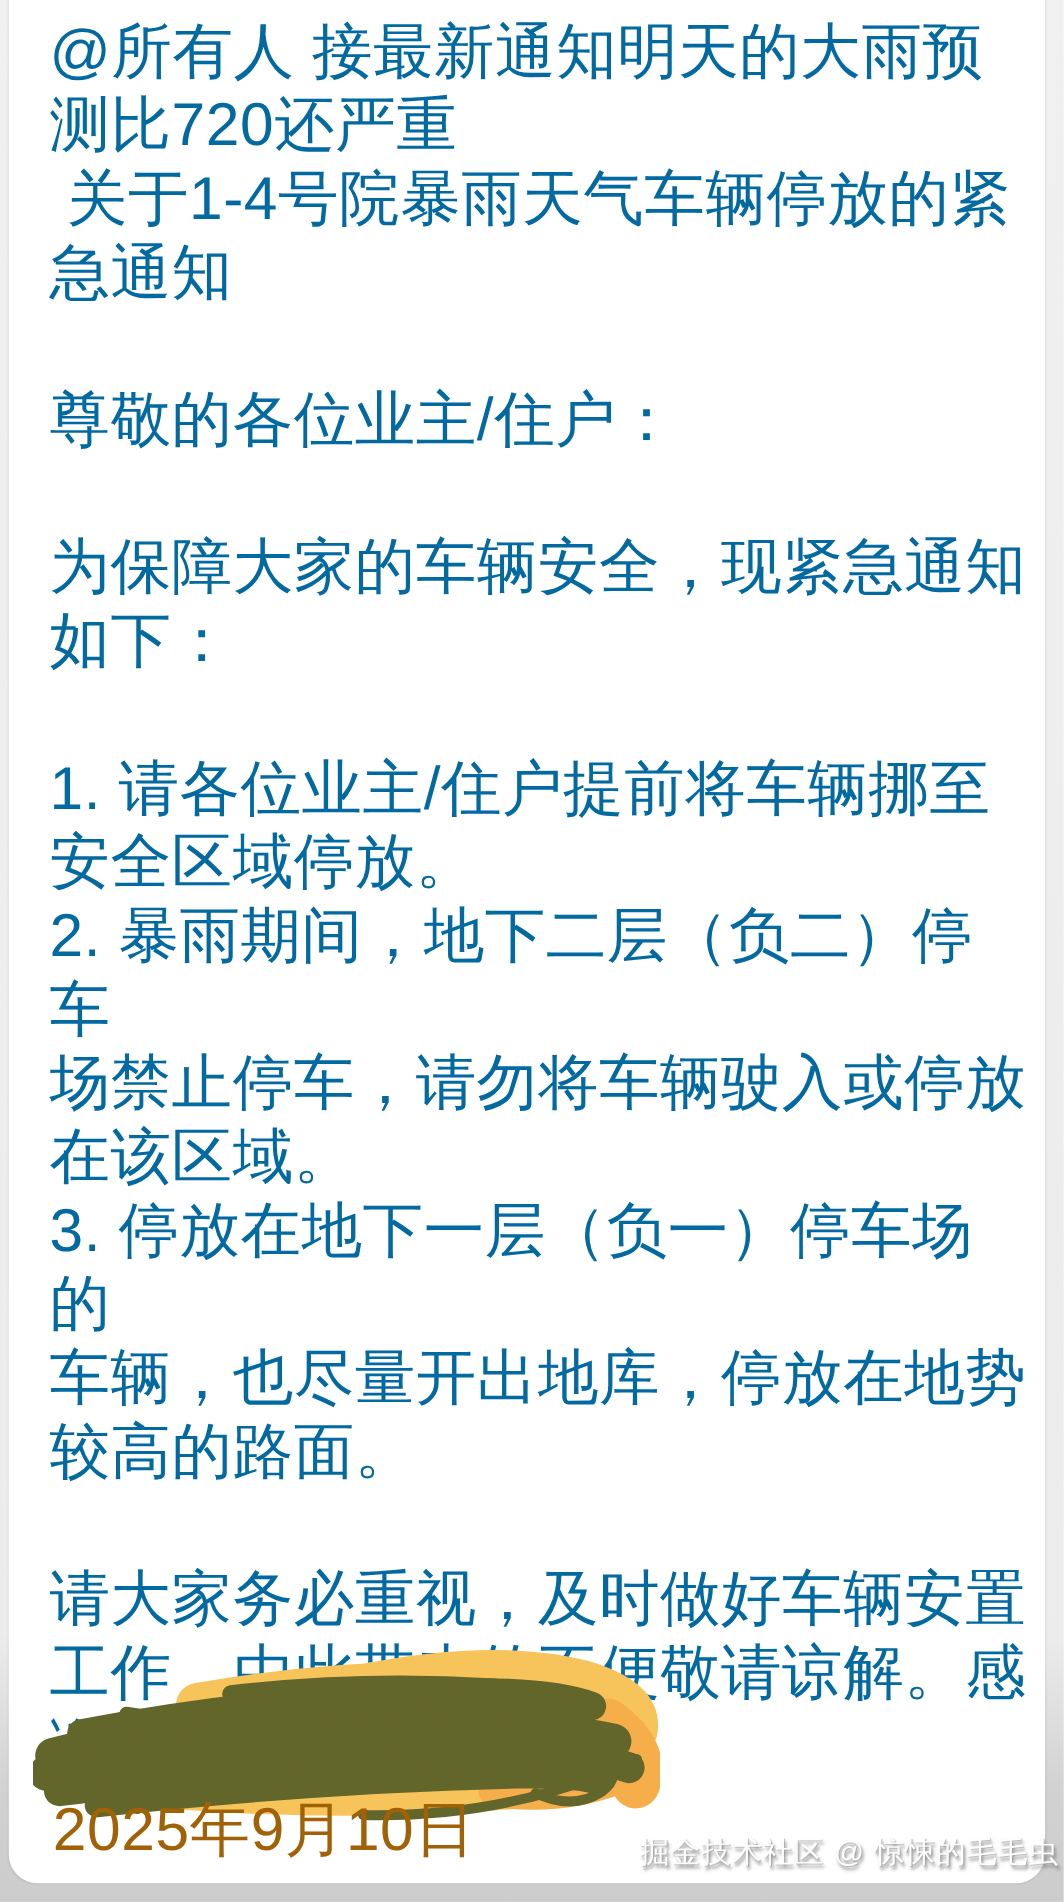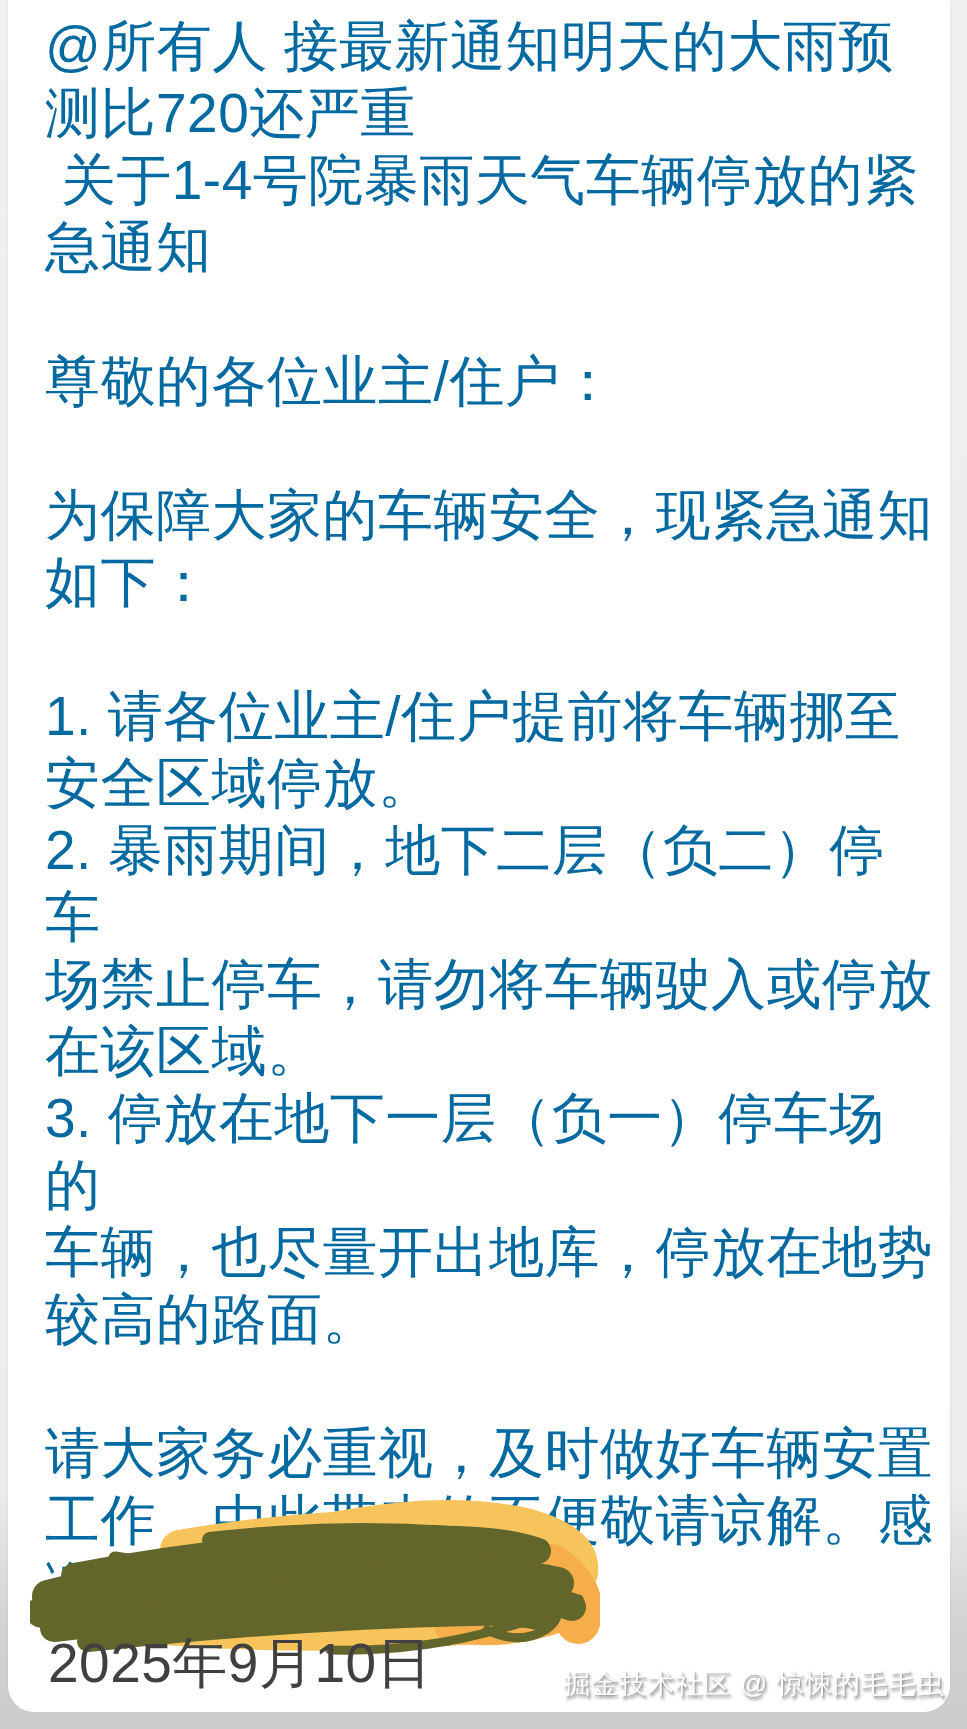--- a/index.html
+++ b/index.html
@@ -42,28 +42,28 @@
     position: absolute;
     left: 22px;
     top: 1498px;
     width: 570px;
     height: 165px;
   }
   .date-line {
     position: absolute;
     left: 40px;
     top: 1630px;
-    color: #404040;
+    color: #a16207;
     font-size: 55px;
     line-height: 67px;
     letter-spacing: 0.5px;
   }
   .watermark {
     position: absolute;
-    right: 22px;
+    right: 4px;
     top: 1666px;
     font-size: 27px;
     letter-spacing: 1px;
     color: #fdfdfd;
     text-shadow: 2px 3px 3px rgba(130,130,130,0.85), 1px 1px 1px rgba(150,150,150,0.6);
     white-space: nowrap;
   }
 </style>
 </head>
 <body>

